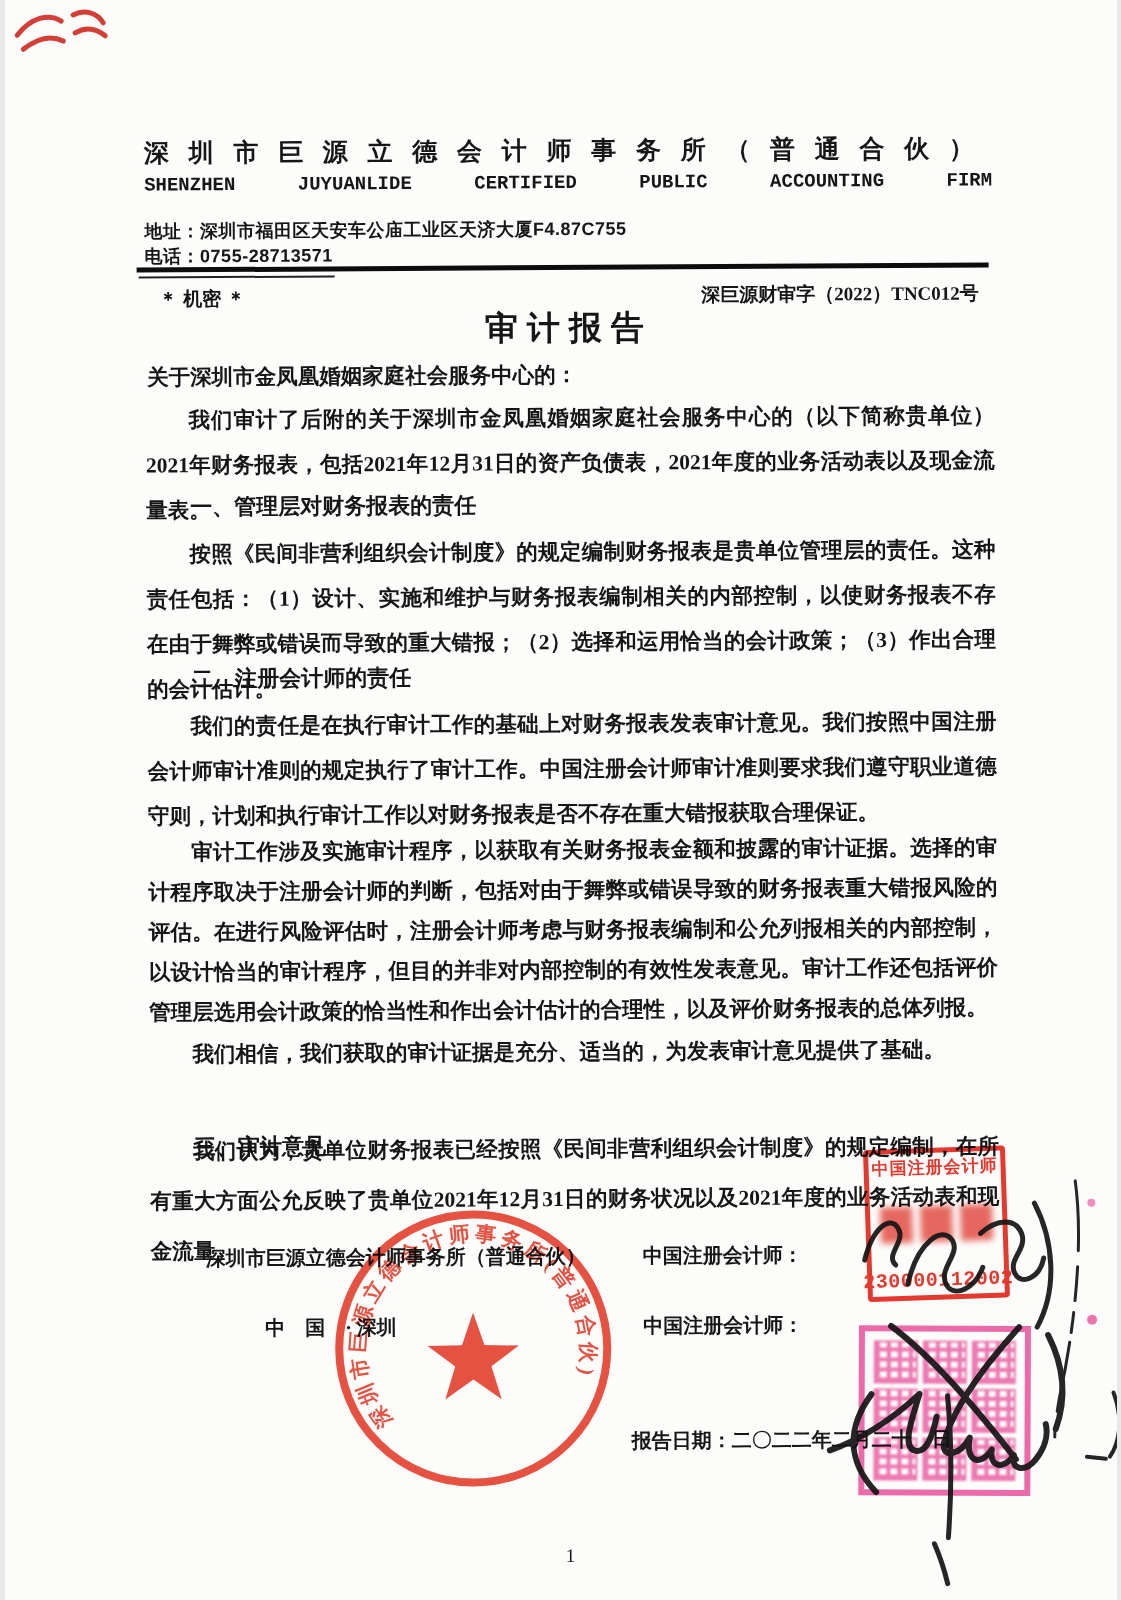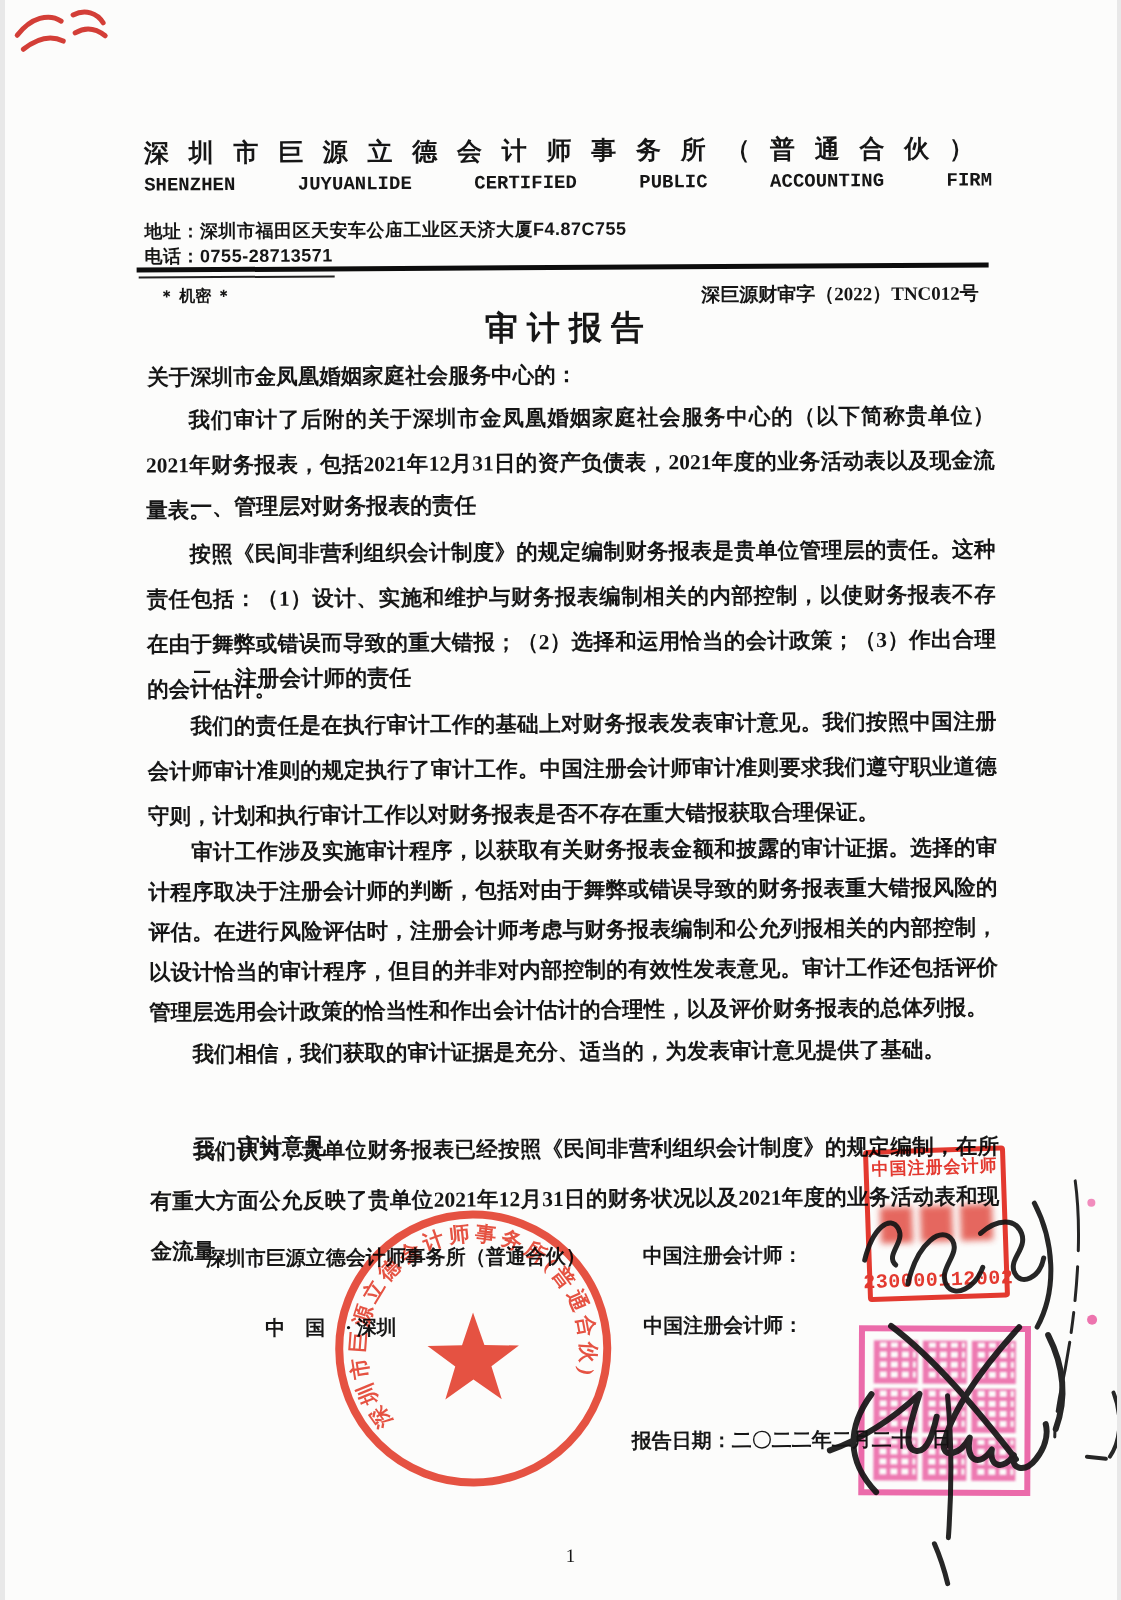--- a/index.html
+++ b/index.html
@@ -23,21 +23,21 @@
   .hdr-en{
     left:138px;top:172px;width:848px;
     font-family:"Liberation Mono","DejaVu Sans Mono",monospace;
     font-size:19px;font-weight:700;
     text-align:justify;text-align-last:justify;
   }
   .addr{left:138px;font-size:18px;font-weight:700;letter-spacing:.5px;
     font-family:"Liberation Sans","DejaVu Sans",sans-serif;}
   .rule{left:130px;top:265px;width:852px;height:5px;background:#0d0d0d;}
   .rule-thin{left:132px;top:274px;width:196px;height:2px;background:#222;}
-  .conf{left:152px;top:284px;font-size:16px;font-weight:700;
+  .conf{left:152px;top:284px;font-size:19px;font-weight:700;
     font-family:"Liberation Sans","DejaVu Sans",sans-serif;}
   .ref{top:283px;right:140px;font-size:19px;font-weight:700;}
   .title{
     left:138px;top:306px;width:848px;margin:0;
     font-size:33px;font-weight:700;text-align:center;letter-spacing:9px;
   }
   .salut{left:140px;top:360px;font-size:21.5px;font-weight:700;}
   
   .body{
     left:138px;width:849px;margin:0;

